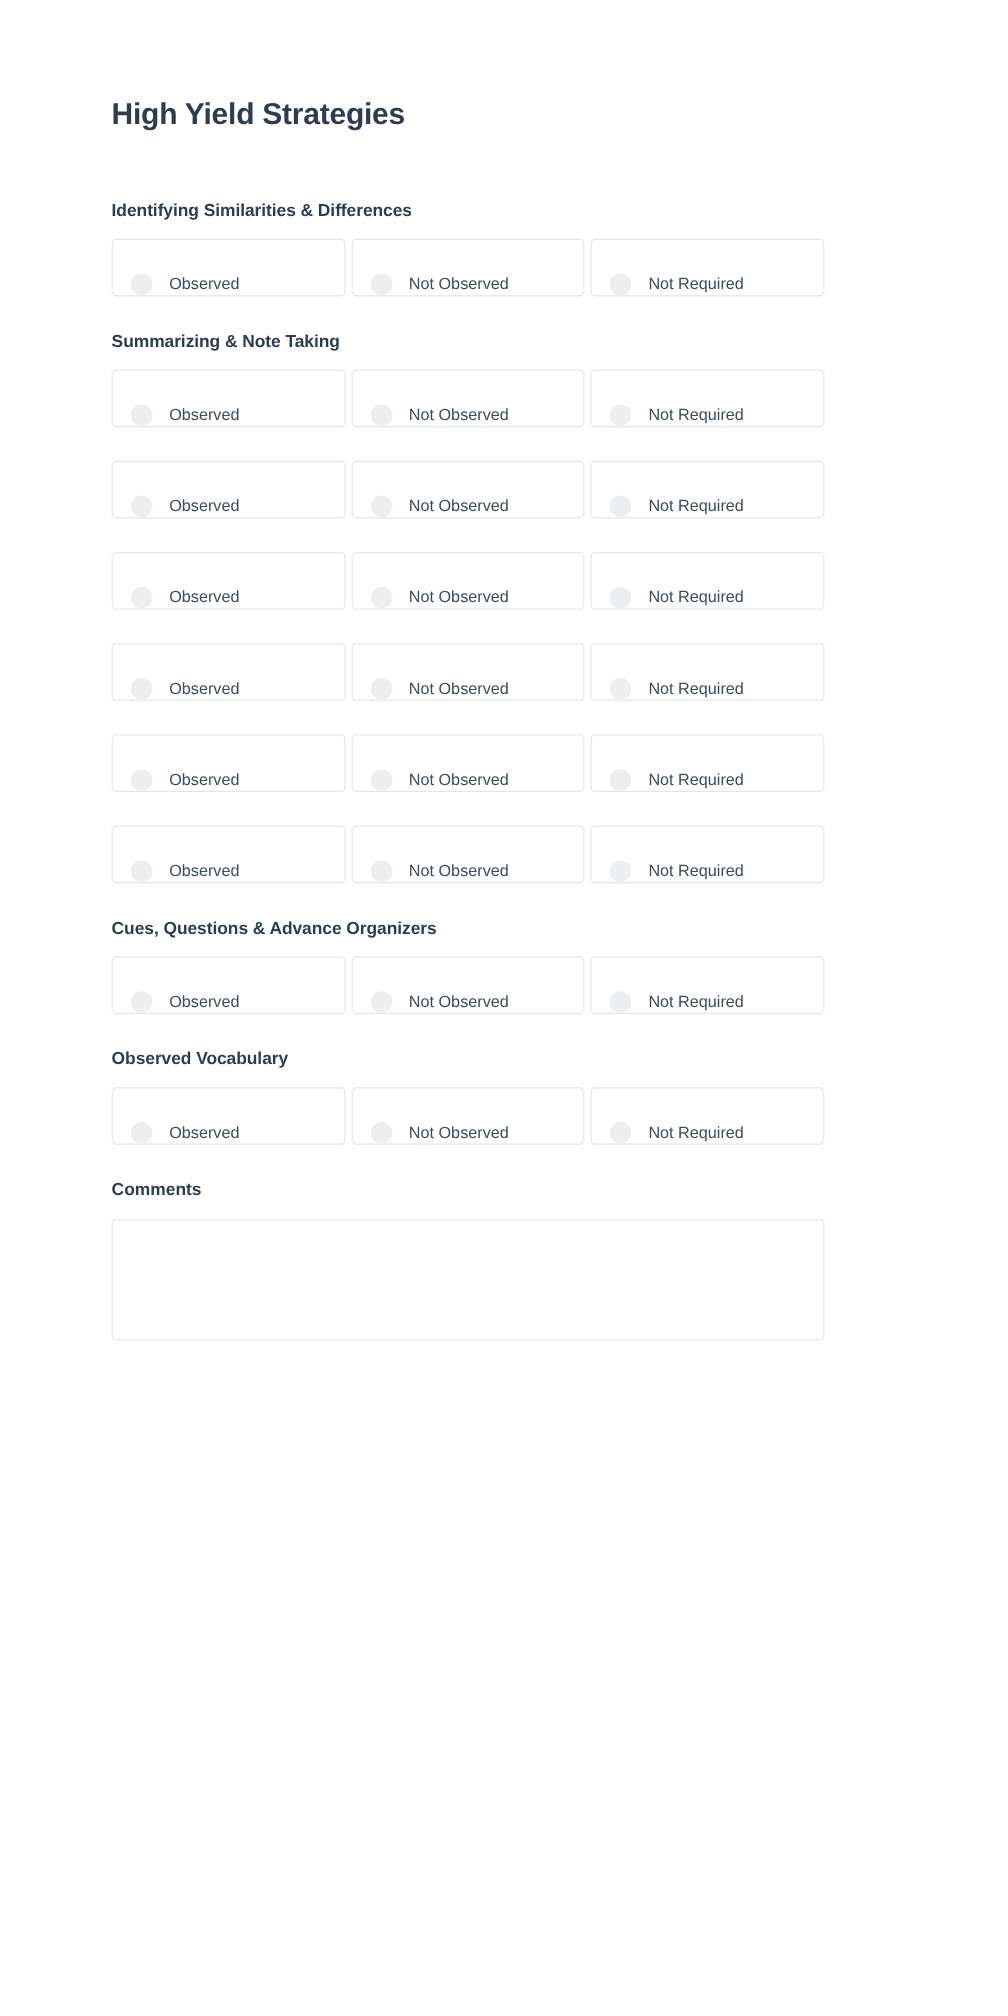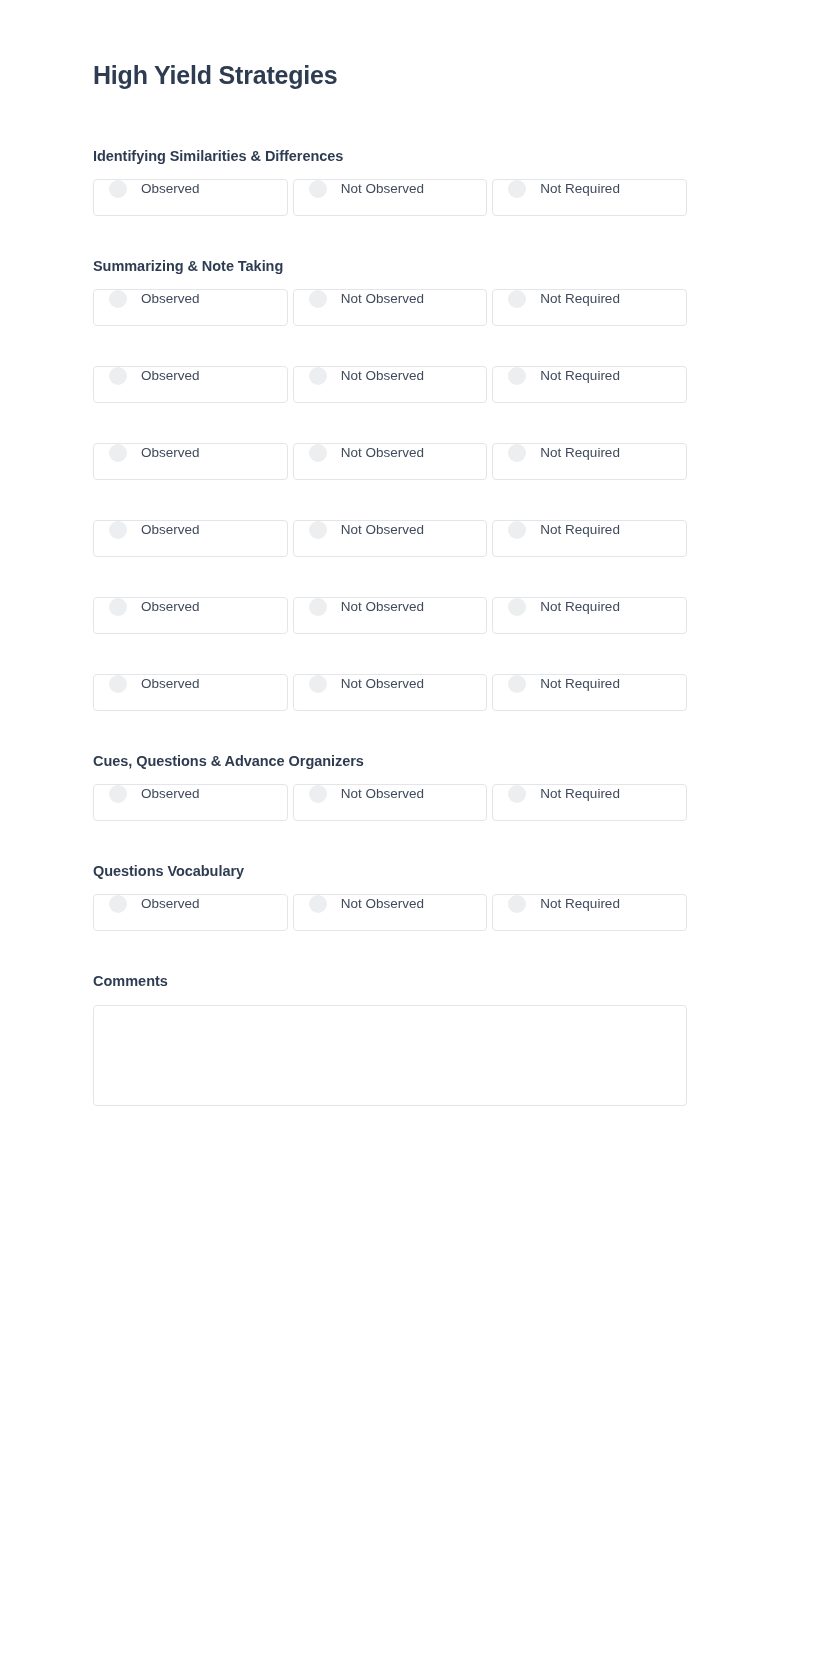--- a/index.html
+++ b/index.html
@@ -28,54 +28,54 @@
     left: 93px;
     top: 0;
     width: 594px;
   }
 
   .page-title {
     font-size: 25px;
     font-weight: bold;
     color: #2e3c52;
     letter-spacing: -0.2px;
-    padding-top: 58px;
+    padding-top: 78px;
     line-height: 34px;
   }
 
   .questions {
     margin-top: 54px;
   }
 
   .question {
-    margin-bottom: 40px;
+    margin-bottom: 28px;
   }
 
   .question-title {
     font-size: 14.5px;
     font-weight: bold;
     color: #2e3c52;
     letter-spacing: -0.05px;
     line-height: 20px;
     margin-bottom: 13px;
   }
 
   .options {
     display: flex;
     gap: 5px;
   }
 
   .option-card {
     flex: 1 1 0;
-    height: 37px;
+    height: 48px;
     background: #ffffff;
     border: 1px solid #e3e5e9;
     border-radius: 4px;
     display: flex;
-    align-items: flex-start;
+    align-items: flex-end;
     padding-left: 15px;
     cursor: pointer;
   }
 
   .radio-dot {
     width: 18px;
     height: 18px;
     border-radius: 50%;
     background: #eceef0;
     flex: 0 0 18px;
@@ -252,21 +252,21 @@
               <span class="radio-dot"></span>
               <span class="option-label">Not Observed</span>
             </div>
             <div class="option-card">
               <span class="radio-dot"></span>
               <span class="option-label">Not Required</span>
             </div>
           </div>
         </div>
         <div class="question">
-          <div class="question-title">Questions Vocabulary</div>
+          <div class="question-title">Observed Vocabulary</div>
           <div class="options">
             <div class="option-card">
               <span class="radio-dot"></span>
               <span class="option-label">Observed</span>
             </div>
             <div class="option-card">
               <span class="radio-dot"></span>
               <span class="option-label">Not Observed</span>
             </div>
             <div class="option-card">

